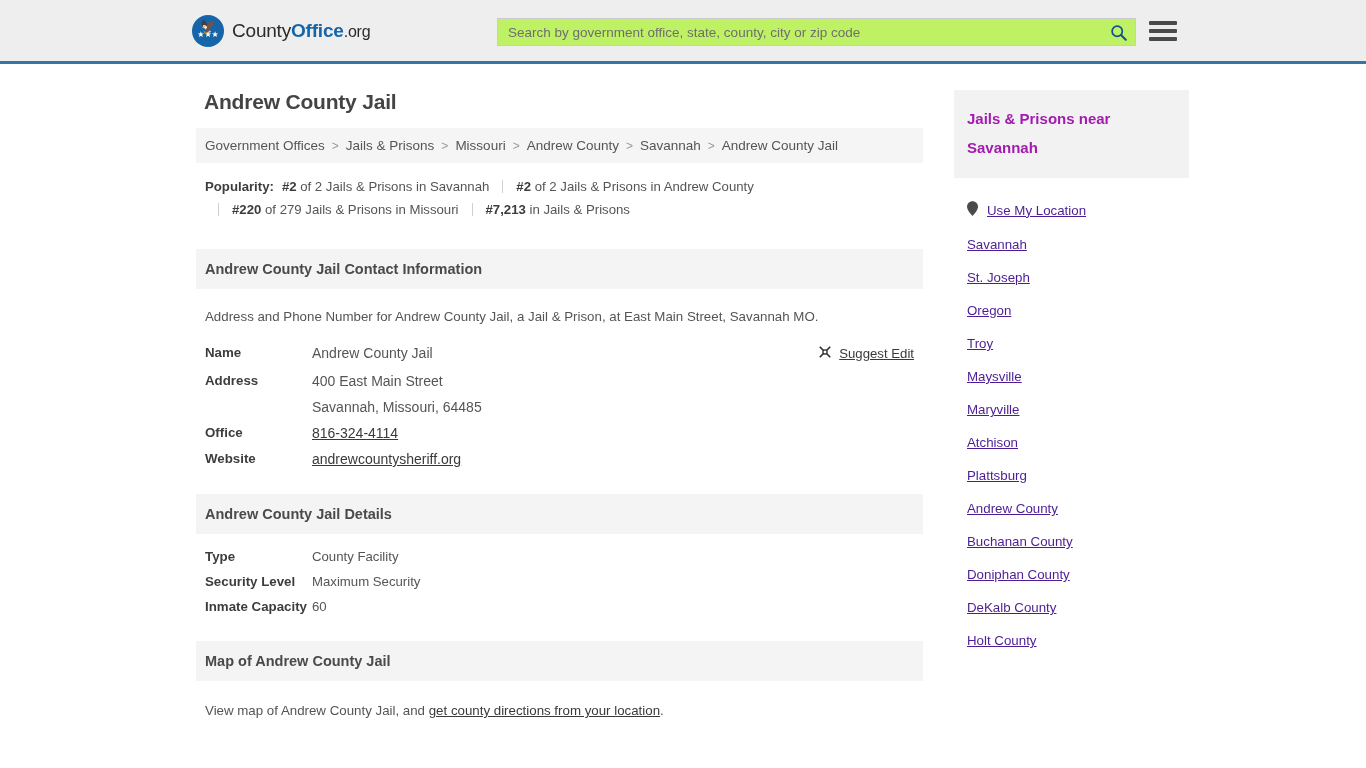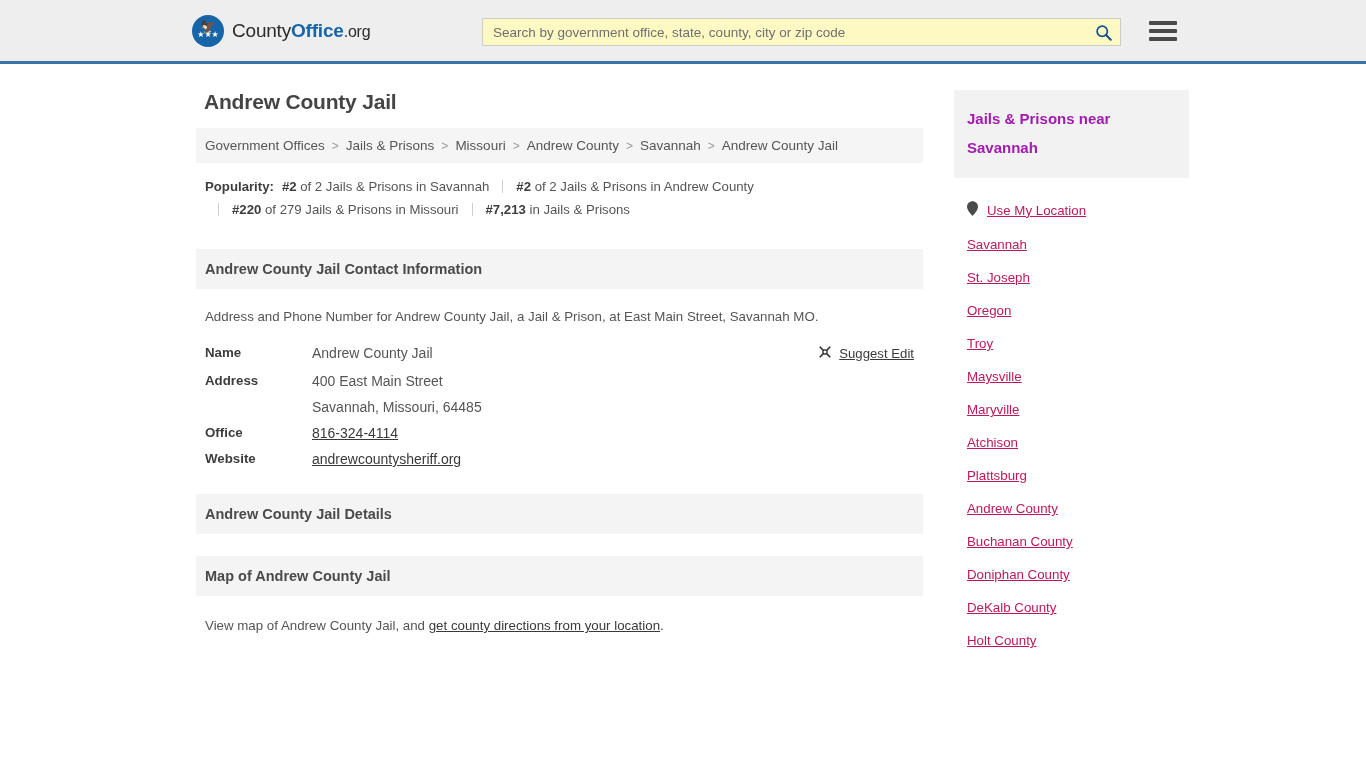--- a/index.html
+++ b/index.html
@@ -40,23 +40,23 @@
   }
   .logo-mark .bird { font-size: 13px; color: #ffffff; line-height: 9px; }
   .logo-mark .stars { font-size: 8px; color: #ffffff; line-height: 8px; letter-spacing: 0px; }
   .logo-text { font-size: 19px; letter-spacing: -0.2px; white-space: nowrap; }
   .logo-text .t1 { color: #2b2b2b; }
   .logo-text .t2 { color: #1565a8; font-weight: bold; }
   .logo-text .t3 { color: #2b2b2b; font-size: 16px; }
 
   .search-wrap {
     position: absolute;
-    left: 482px; top: 18px;
+    left: 497px; top: 18px;
     width: 639px; height: 28px;
-    background: #fef9c3;
+    background: #bef264;
     border: 1px solid #cccccc;
     display: flex; align-items: center;
   }
   .search-input {
     flex: 1;
     border: 0; outline: 0;
     height: 100%;
     padding: 0 10px;
     font-family: "Liberation Sans", sans-serif;
     font-size: 13.5px;
@@ -189,21 +189,21 @@
     margin-top: 26px;
   }
   .side-list { padding: 14px 13px 0 13px; }
   .side-item {
     display: flex;
     align-items: center;
     gap: 9px;
     padding: 9px 0;
     font-size: 13.3px;
   }
-  .side-item a { color: #be185d; text-decoration: underline; }
+  .side-item a { color: #4c1d95; text-decoration: underline; }
   .pin { flex: none; display: inline-block; }
 </style>
 </head>
 <body>
 
 <div class="site-header">
   <a class="logo-wrap" href="#">
     <span class="logo-mark">
       <span class="bird">🦅</span>
       <span class="stars">★★★</span>
@@ -290,20 +290,38 @@
           <td class="k">Website</td>
           <td class="v" colspan="2">
             <a class="plain-link" href="#">andrewcountysheriff.org</a>
           </td>
         </tr>
       </tbody>
         </table>
     </div>
 
     <div class="section-head">Andrew County Jail Details</div>
+    <div class="section-body">
+      <table class="kv">
+        <tbody>
+            <tr>
+          <td class="k">Type</td>
+          <td class="v small">County Facility</td>
+        </tr>
+        <tr>
+          <td class="k">Security Level</td>
+          <td class="v small">Maximum Security</td>
+        </tr>
+        <tr>
+          <td class="k">Inmate Capacity</td>
+          <td class="v small">60</td>
+        </tr>
+      </tbody>
+        </table>
+    </div>
 
     <div class="section-head">Map of Andrew County Jail</div>
     <div class="section-body">
       <p class="map-text"><span>View map of Andrew County Jail, and </span><a href="#">get county directions from your location</a><span>.</span></p>
     </div>
   </div>
 
   <div class="side-col">
     <div class="side-card-head">Jails &amp; Prisons near Savannah</div>
     <div class="side-list">

